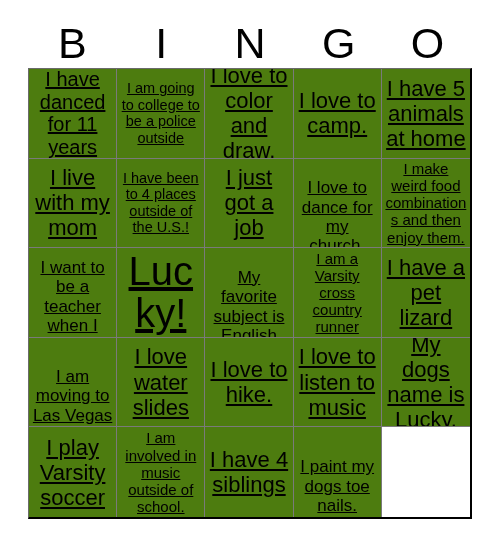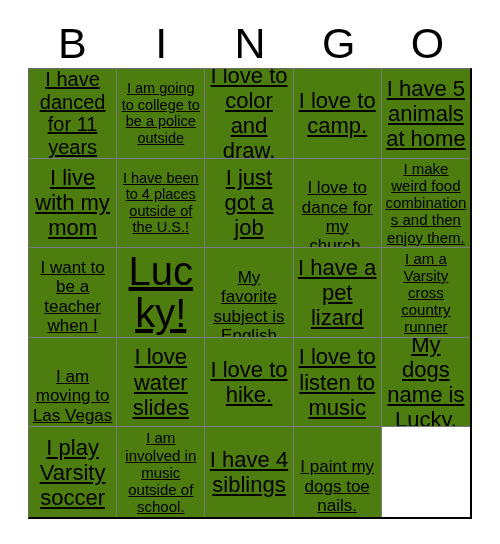--- a/index.html
+++ b/index.html
@@ -143,26 +143,26 @@
       </div>
     <div class="cell fs-md">
         <span class="txt">I want to be a teacher when I grow up.</span>
       </div>
     <div class="cell fs-xxl">
         <span class="txt">Lucky!</span>
       </div>
     <div class="cell fs-md">
         <span class="txt">My favorite subject is English</span>
       </div>
+    <div class="cell fs-xs">
+        <span class="txt">I am a Varsity cross country runner</span>
+      </div>
+
     <div class="cell fs-xl">
         <span class="txt">I have a pet lizard</span>
-      </div>
-
-    <div class="cell fs-xs">
-        <span class="txt">I am a Varsity cross country runner</span>
       </div>
     <div class="cell fs-md">
         <span class="txt">I am moving to Las Vegas</span>
       </div>
     <div class="cell fs-xl">
         <span class="txt">I love water slides</span>
       </div>
     <div class="cell fs-xl">
         <span class="txt">I love to hike.</span>
       </div>

